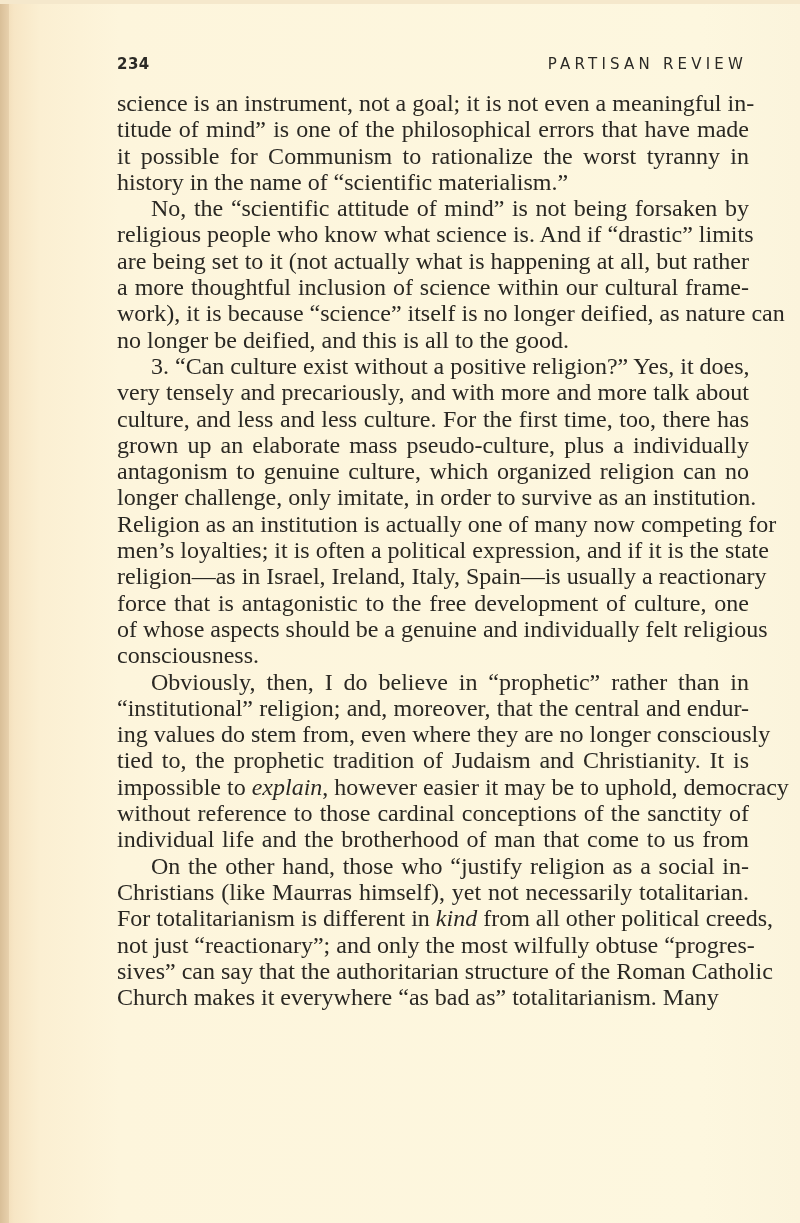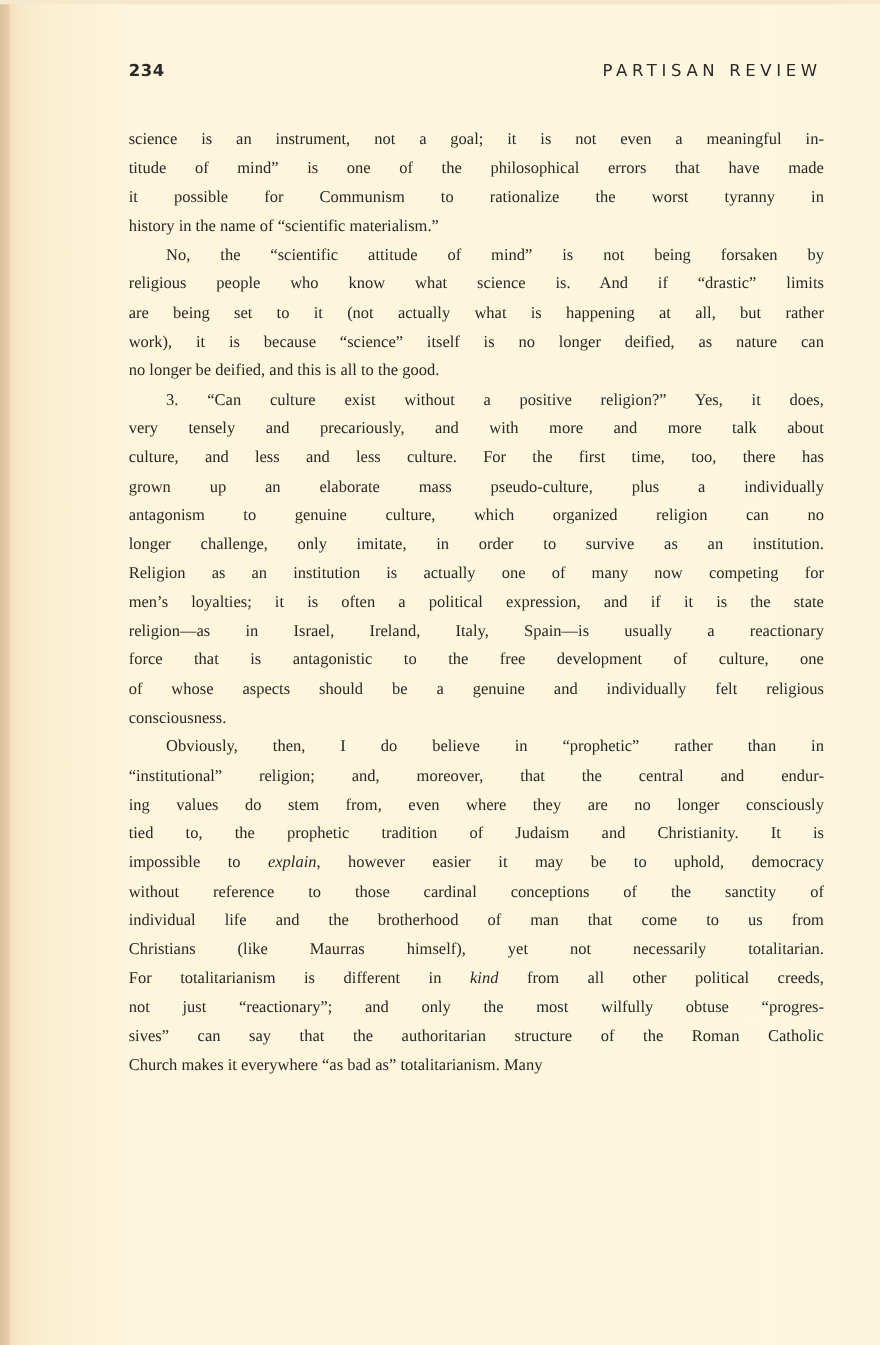--- a/index.html
+++ b/index.html
@@ -58,24 +58,24 @@
     .running-head {
       font-family: "DejaVu Sans", "Liberation Sans", sans-serif;
       font-size: 15px;
       font-weight: normal;
       letter-spacing: 4.2px;
       margin-left: 38px;
     }
     .body-text {
       position: absolute;
       left: 117px;
-      top: 114px;
+      top: 90px;
       width: 632px;
       color: #2a2823;
-      font-size: 15px;
+      font-size: 24px;
       line-height: 26.3px;
       text-align: justify;
       text-align-last: justify;
     }
     .line {
       display: block;
       text-align: justify;
       text-align-last: justify;
       white-space: nowrap;
     }
@@ -105,20 +105,21 @@
       <div>
         <span class="line">science is an instrument, not a goal; it is not even a meaningful in-</span>
         <span class="line">titude of mind” is one of the philosophical errors that have made</span>
         <span class="line">it possible for Communism to rationalize the worst tyranny in</span>
         <span class="line left">history in the name of “scientific materialism.”</span>
       </div>
       <div>
         <span class="line indent">No, the “scientific attitude of mind” is not being forsaken by</span>
         <span class="line">religious people who know what science is. And if “drastic” limits</span>
         <span class="line">are being set to it (not actually what is happening at all, but rather</span>
+        <span class="line">a more thoughtful inclusion of science within our cultural frame-</span>
         <span class="line">work), it is because “science” itself is no longer deified, as nature can</span>
         <span class="line left">no longer be deified, and this is all to the good.</span>
       </div>
       <div>
         <span class="line indent">3.  “Can culture exist without a positive religion?” Yes, it does,</span>
         <span class="line">very tensely and precariously, and with more and more talk about</span>
         <span class="line">culture, and less and less culture. For the first time, too, there has</span>
         <span class="line">grown up an elaborate mass pseudo-culture, plus a individually</span>
         <span class="line">antagonism to genuine culture, which organized religion can no</span>
         <span class="line">longer challenge, only imitate, in order to survive as an institution.</span>
@@ -132,20 +133,21 @@
       <div>
         <span class="line indent">Obviously, then, I do believe in “prophetic” rather than in</span>
         <span class="line">“institutional” religion; and, moreover, that the central and endur-</span>
         <span class="line">ing values do stem from, even where they are no longer consciously</span>
         <span class="line">tied to, the prophetic tradition of Judaism and Christianity. It is</span>
         <span class="line">impossible to <em>explain</em>, however easier it may be to uphold, democracy</span>
         <span class="line">without reference to those cardinal conceptions of the sanctity of</span>
         <span class="line">individual life and the brotherhood of man that come to us from</span>
       </div>
       <div>
+        <span class="line indent">On the other hand, those who “justify religion as a social in-</span>
         <span class="line">Christians (like Maurras himself), yet not necessarily totalitarian.</span>
         <span class="line">For totalitarianism is different in <em>kind</em> from all other political creeds,</span>
         <span class="line">not just “reactionary”; and only the most wilfully obtuse “progres-</span>
         <span class="line">sives” can say that the authoritarian structure of the Roman Catholic</span>
         <span class="line left">Church makes it everywhere “as bad as” totalitarianism. Many</span>
       </div>
     </div>
 </div>
 
 </body></html>

